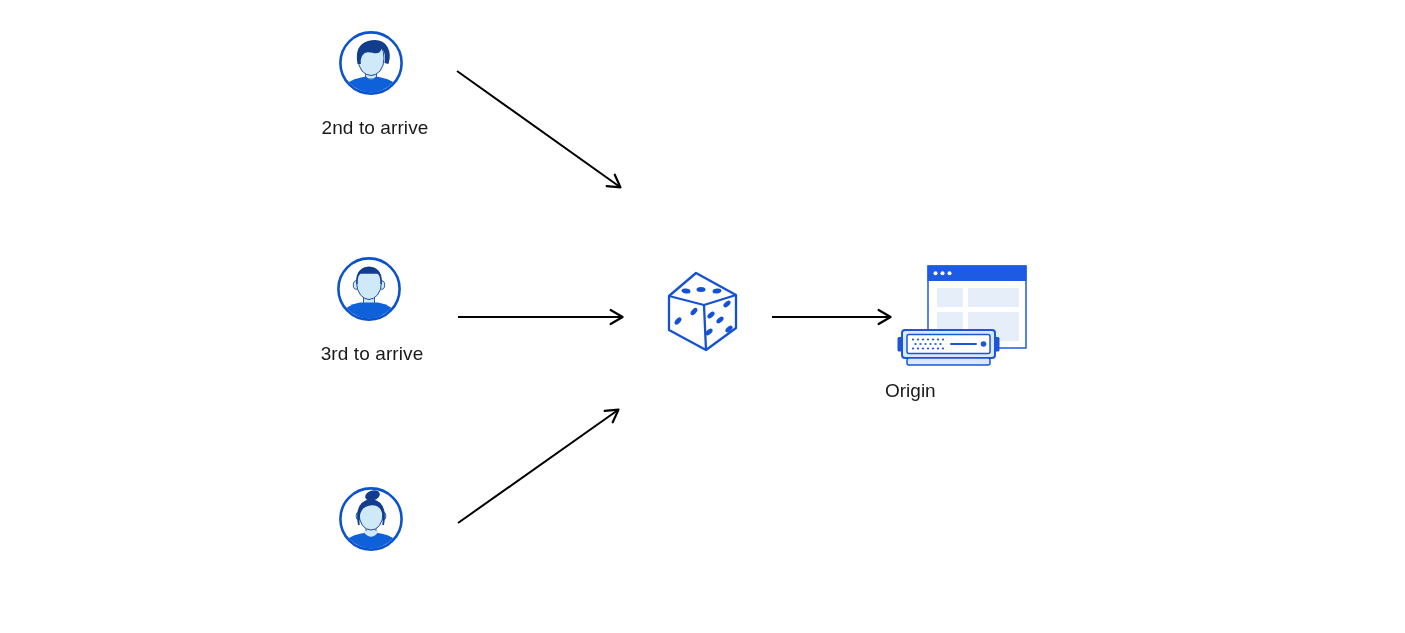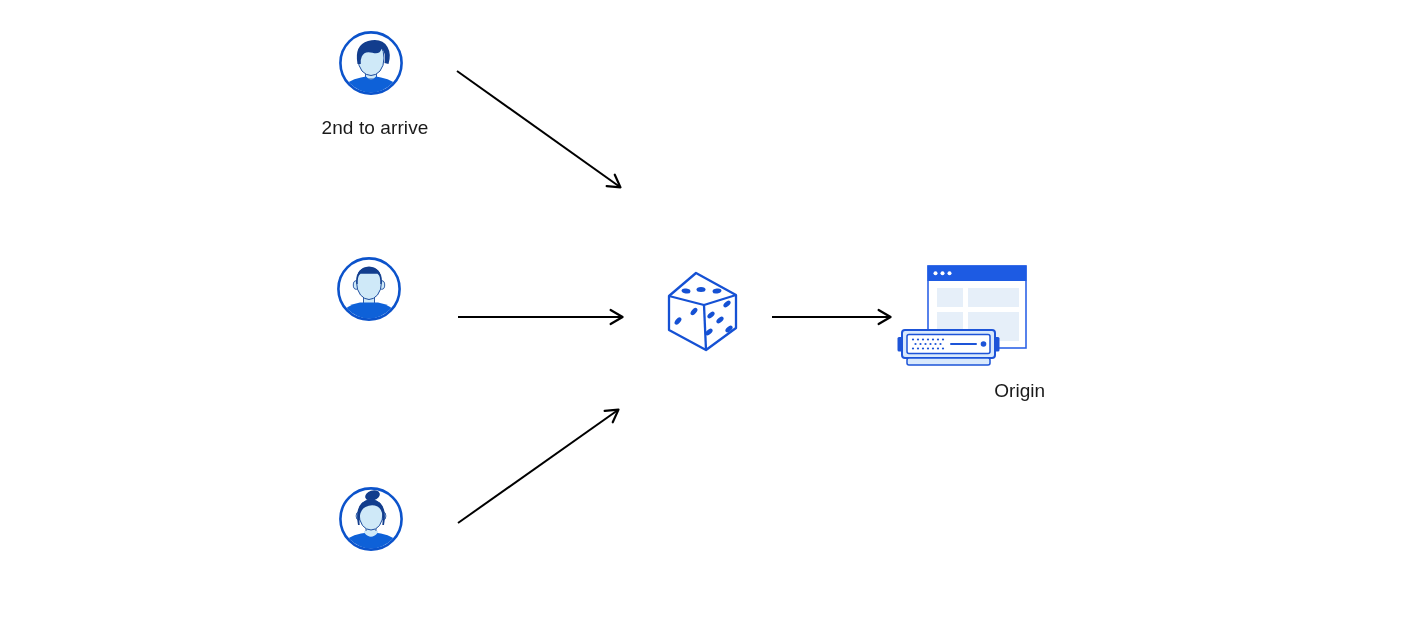--- a/index.html
+++ b/index.html
@@ -21,21 +21,21 @@
     width: 170px;
     text-align: center;
     font-size: 19px;
     line-height: 22px;
     color: #1a1a1a;
     letter-spacing: 0.1px;
   }
   .origin-label {
     position: absolute;
     width: 160px;
-    text-align: right;
+    text-align: left;
     font-size: 19px;
     line-height: 22px;
     color: #1a1a1a;
   }
   svg { display: block; }
 </style>
 </head>
 <body>
 
 <div class="canvas">
@@ -81,20 +81,21 @@
       <rect x="27.5" y="35" width="11" height="13" fill="#cfe9f8" stroke="#1d4d9e" stroke-width="0.9"></rect>
       <path d="M 1 66 Q 6 49.5 24 46.5 L 42 46.5 Q 60 49.5 65 66 Z" fill="#0e61d8"></path>
       <ellipse cx="20.3" cy="29" rx="3" ry="4.3" fill="#cfe9f8" stroke="#1d4d9e" stroke-width="0.9"></ellipse>
       <ellipse cx="45.7" cy="29" rx="3" ry="4.3" fill="#cfe9f8" stroke="#1d4d9e" stroke-width="0.9"></ellipse>
       <path d="M 33 11.5 Q 45.5 11.5 45.5 26 Q 45.5 34 41.5 39 Q 37.5 43.5 33 43.5
                Q 28.5 43.5 24.5 39 Q 20.5 34 20.5 26 Q 20.5 11.5 33 11.5 Z" fill="#cfe9f8" stroke="#1d4d9e" stroke-width="1"></path>
       <path d="M 20.5 28 Q 19.5 13.5 30 11 Q 33 10.2 36 11 Q 46.5 13.5 45.5 28 L 44.3 28
                Q 44.8 20 41.5 17.8 L 24.5 17.8 Q 21.2 20 21.7 28 Z" fill="#123d8d"></path>
     </g>
   </svg>
+  <div class="client-label" style="left:287px;top:343px">3rd to arrive</div>
 
   <svg class="abs" style="left:338px;top:486px" width="66" height="66" viewBox="0 0 66 66">
     <defs>
         <clipPath id="clipC">
           <circle cx="33" cy="33" r="29.4"></circle>
         </clipPath>
       </defs>
     <circle cx="33" cy="33" r="30.6" fill="#ffffff" stroke="#0c53cb" stroke-width="2.6"></circle>
     <g clip-path="url(#clipC)">
       <rect x="28" y="35" width="10" height="15" fill="#cfe9f8" stroke="#1d4d9e" stroke-width="0.9"></rect>

